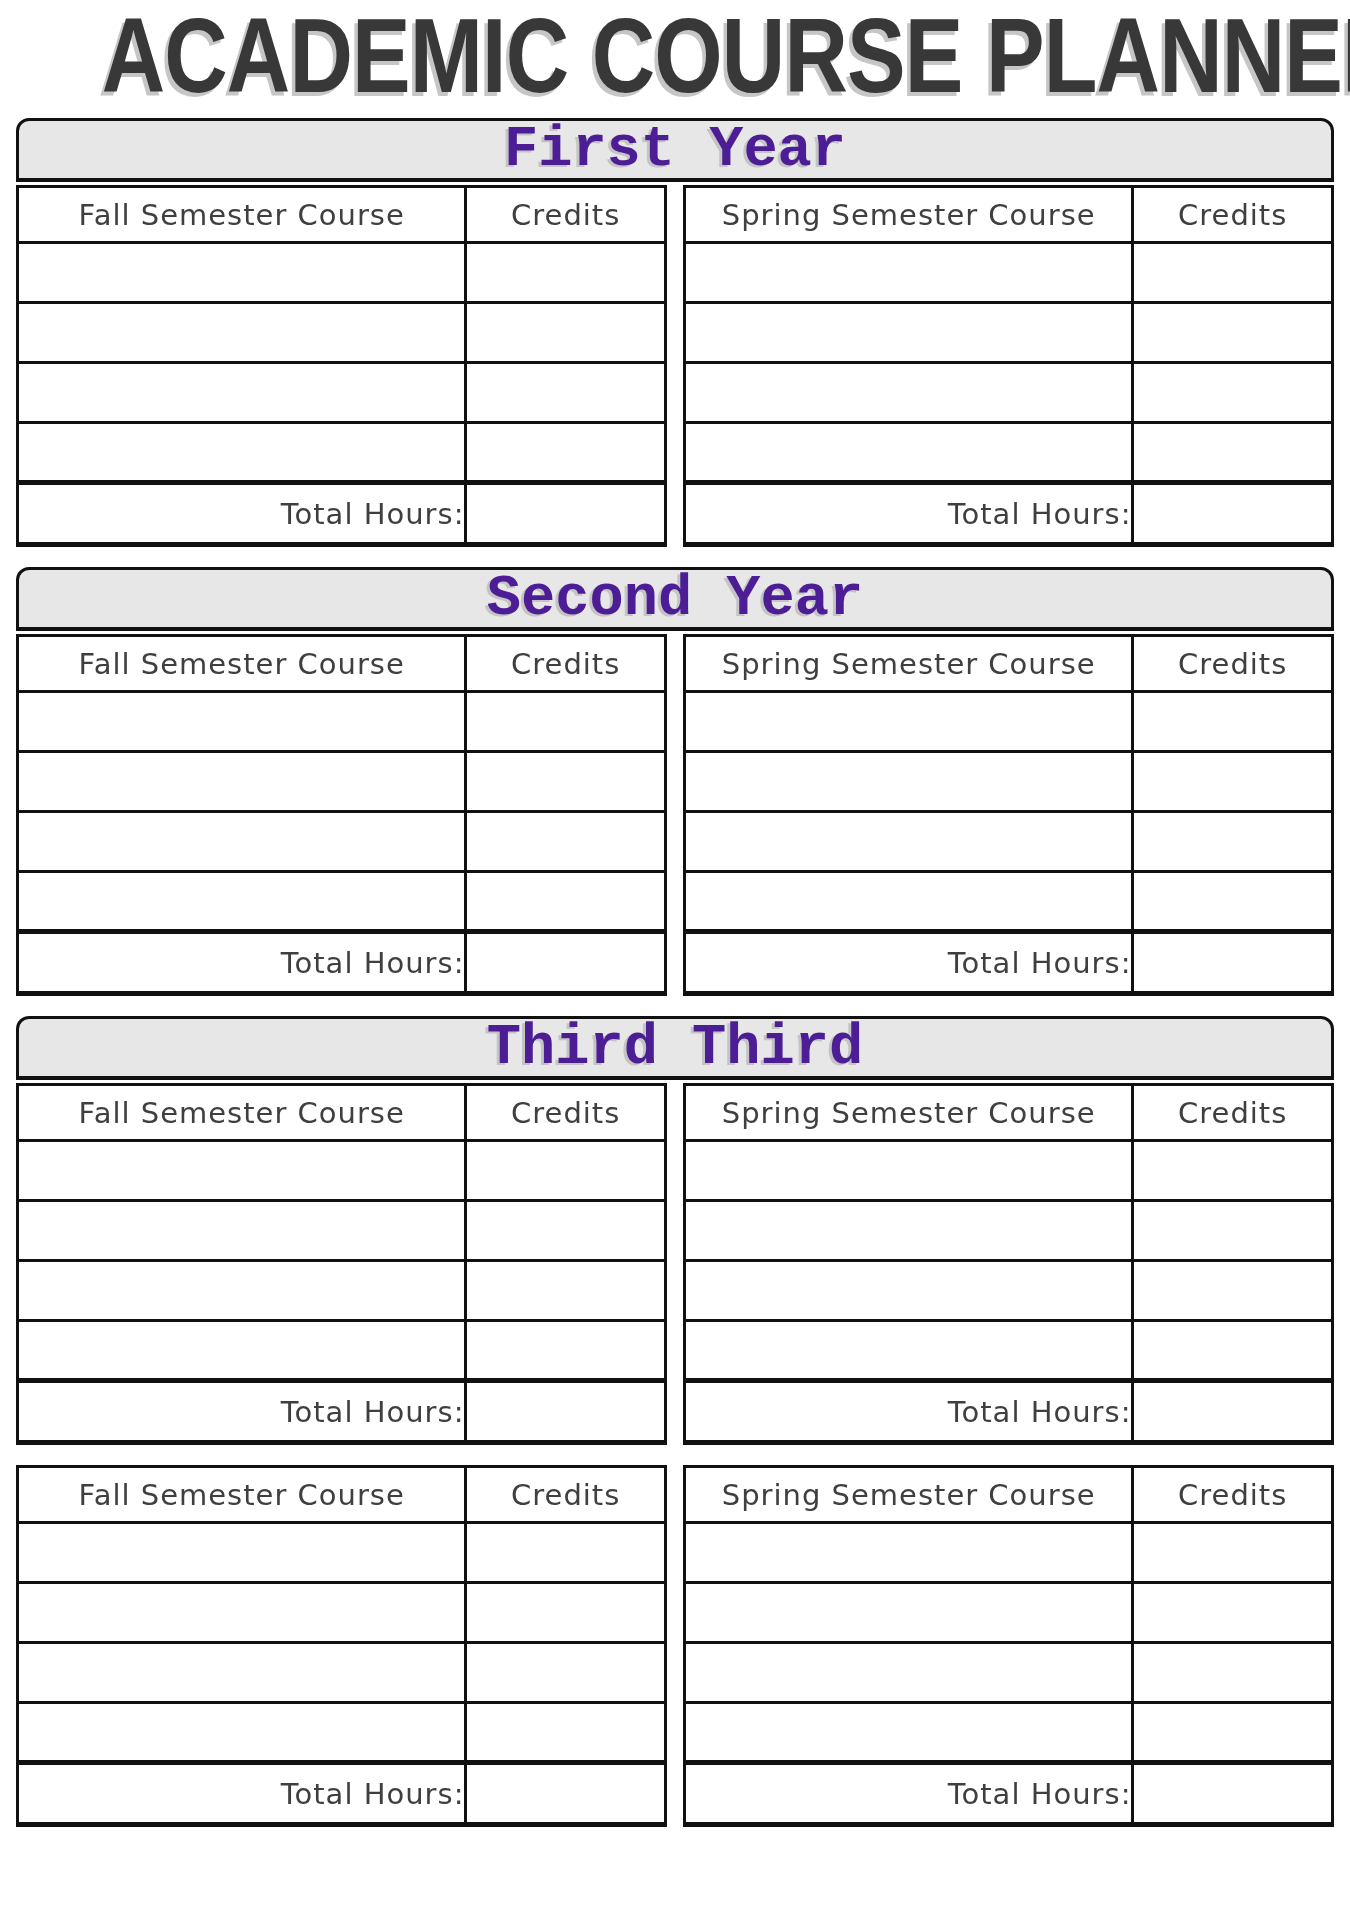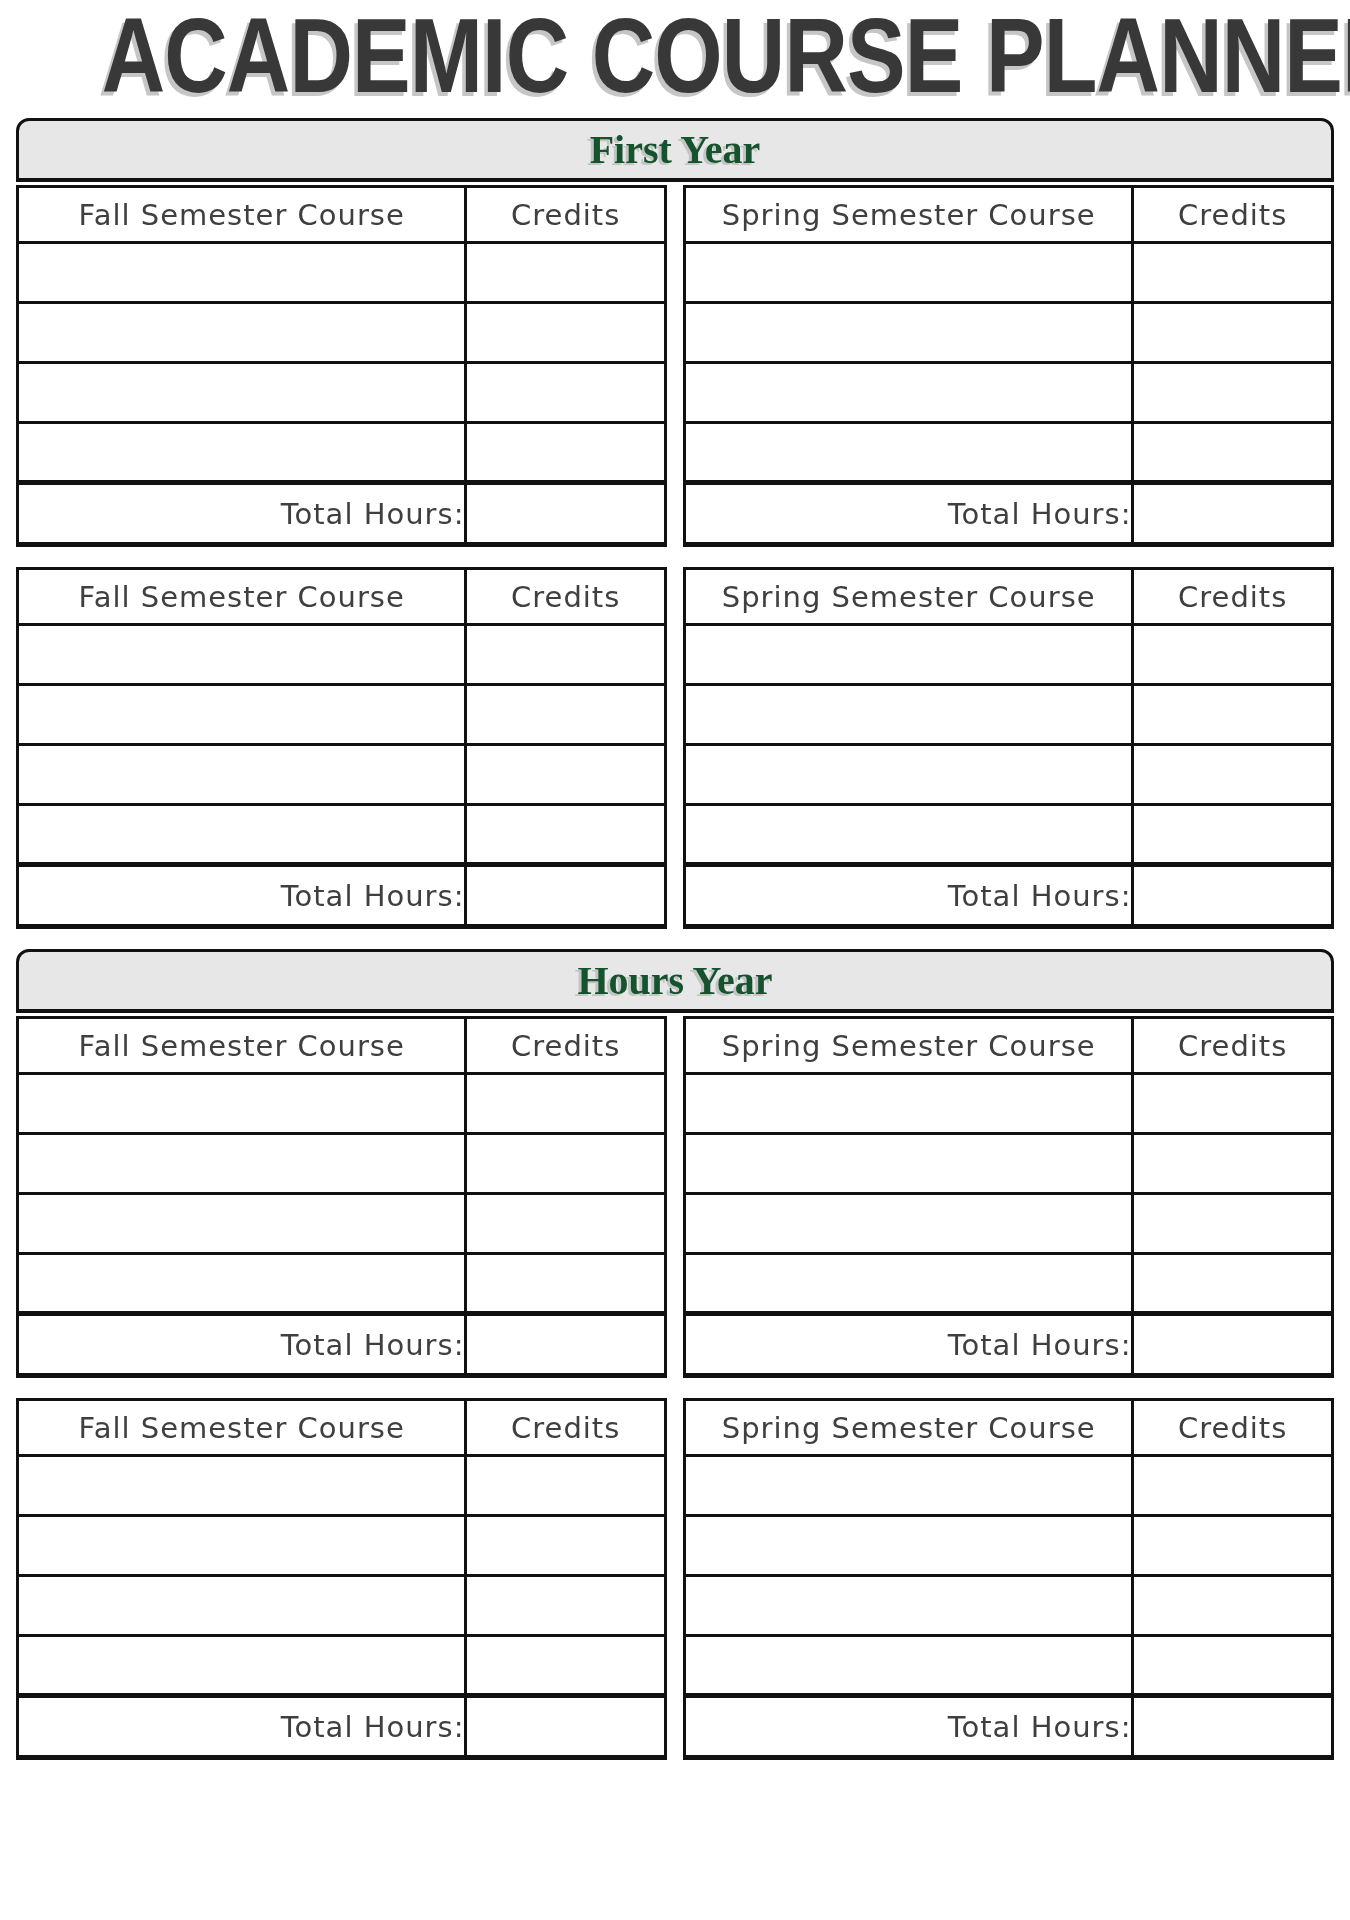--- a/index.html
+++ b/index.html
@@ -37,25 +37,25 @@
     height: 64px;
     background: #e7e7e7;
     border: 3px solid #111111;
     border-bottom-width: 4px;
     border-radius: 13px 13px 0 0;
     display: flex;
     align-items: center;
     justify-content: center;
   }
   .year-title {
-    font-family: Liberation Serif, serif;
+    font-family: Liberation Mono, monospace;
     font-weight: bold;
-    font-size: 40px;
+    font-size: 57px;
     letter-spacing: 0px;
-    color: #14532d;
+    color: #4c1d95;
     text-shadow: -3px 2px 0 #c4c4c4;
   }
   .tables {
     display: flex;
     gap: 16px;
     margin-top: 3px;
   }
   table.sem-table {
     flex: 1 1 0;
     border-collapse: collapse;
@@ -166,20 +166,23 @@
           <tr class="total-row">
             <td class="total-label">Total Hours:</td>
             <td></td>
           </tr>
         </tbody>
       </table>
     </div>
   </section>
 
   <section class="year-section">
+    <div class="year-header">
+      <span class="year-title">Second Year</span>
+    </div>
     <div class="tables">
       <table class="sem-table">
         <colgroup>
             <col class="col-course">
             <col class="col-credits">
           </colgroup>
         <tbody>
           <tr class="head-row">
             <th>Fall Semester Course</th>
             <th>Credits</th>
@@ -236,21 +239,21 @@
             <td class="total-label">Total Hours:</td>
             <td></td>
           </tr>
         </tbody>
       </table>
     </div>
   </section>
 
   <section class="year-section">
     <div class="year-header">
-      <span class="year-title">Hours Year</span>
+      <span class="year-title">Third Third</span>
     </div>
     <div class="tables">
       <table class="sem-table">
         <colgroup>
             <col class="col-course">
             <col class="col-credits">
           </colgroup>
         <tbody>
           <tr class="head-row">
             <th>Fall Semester Course</th>

